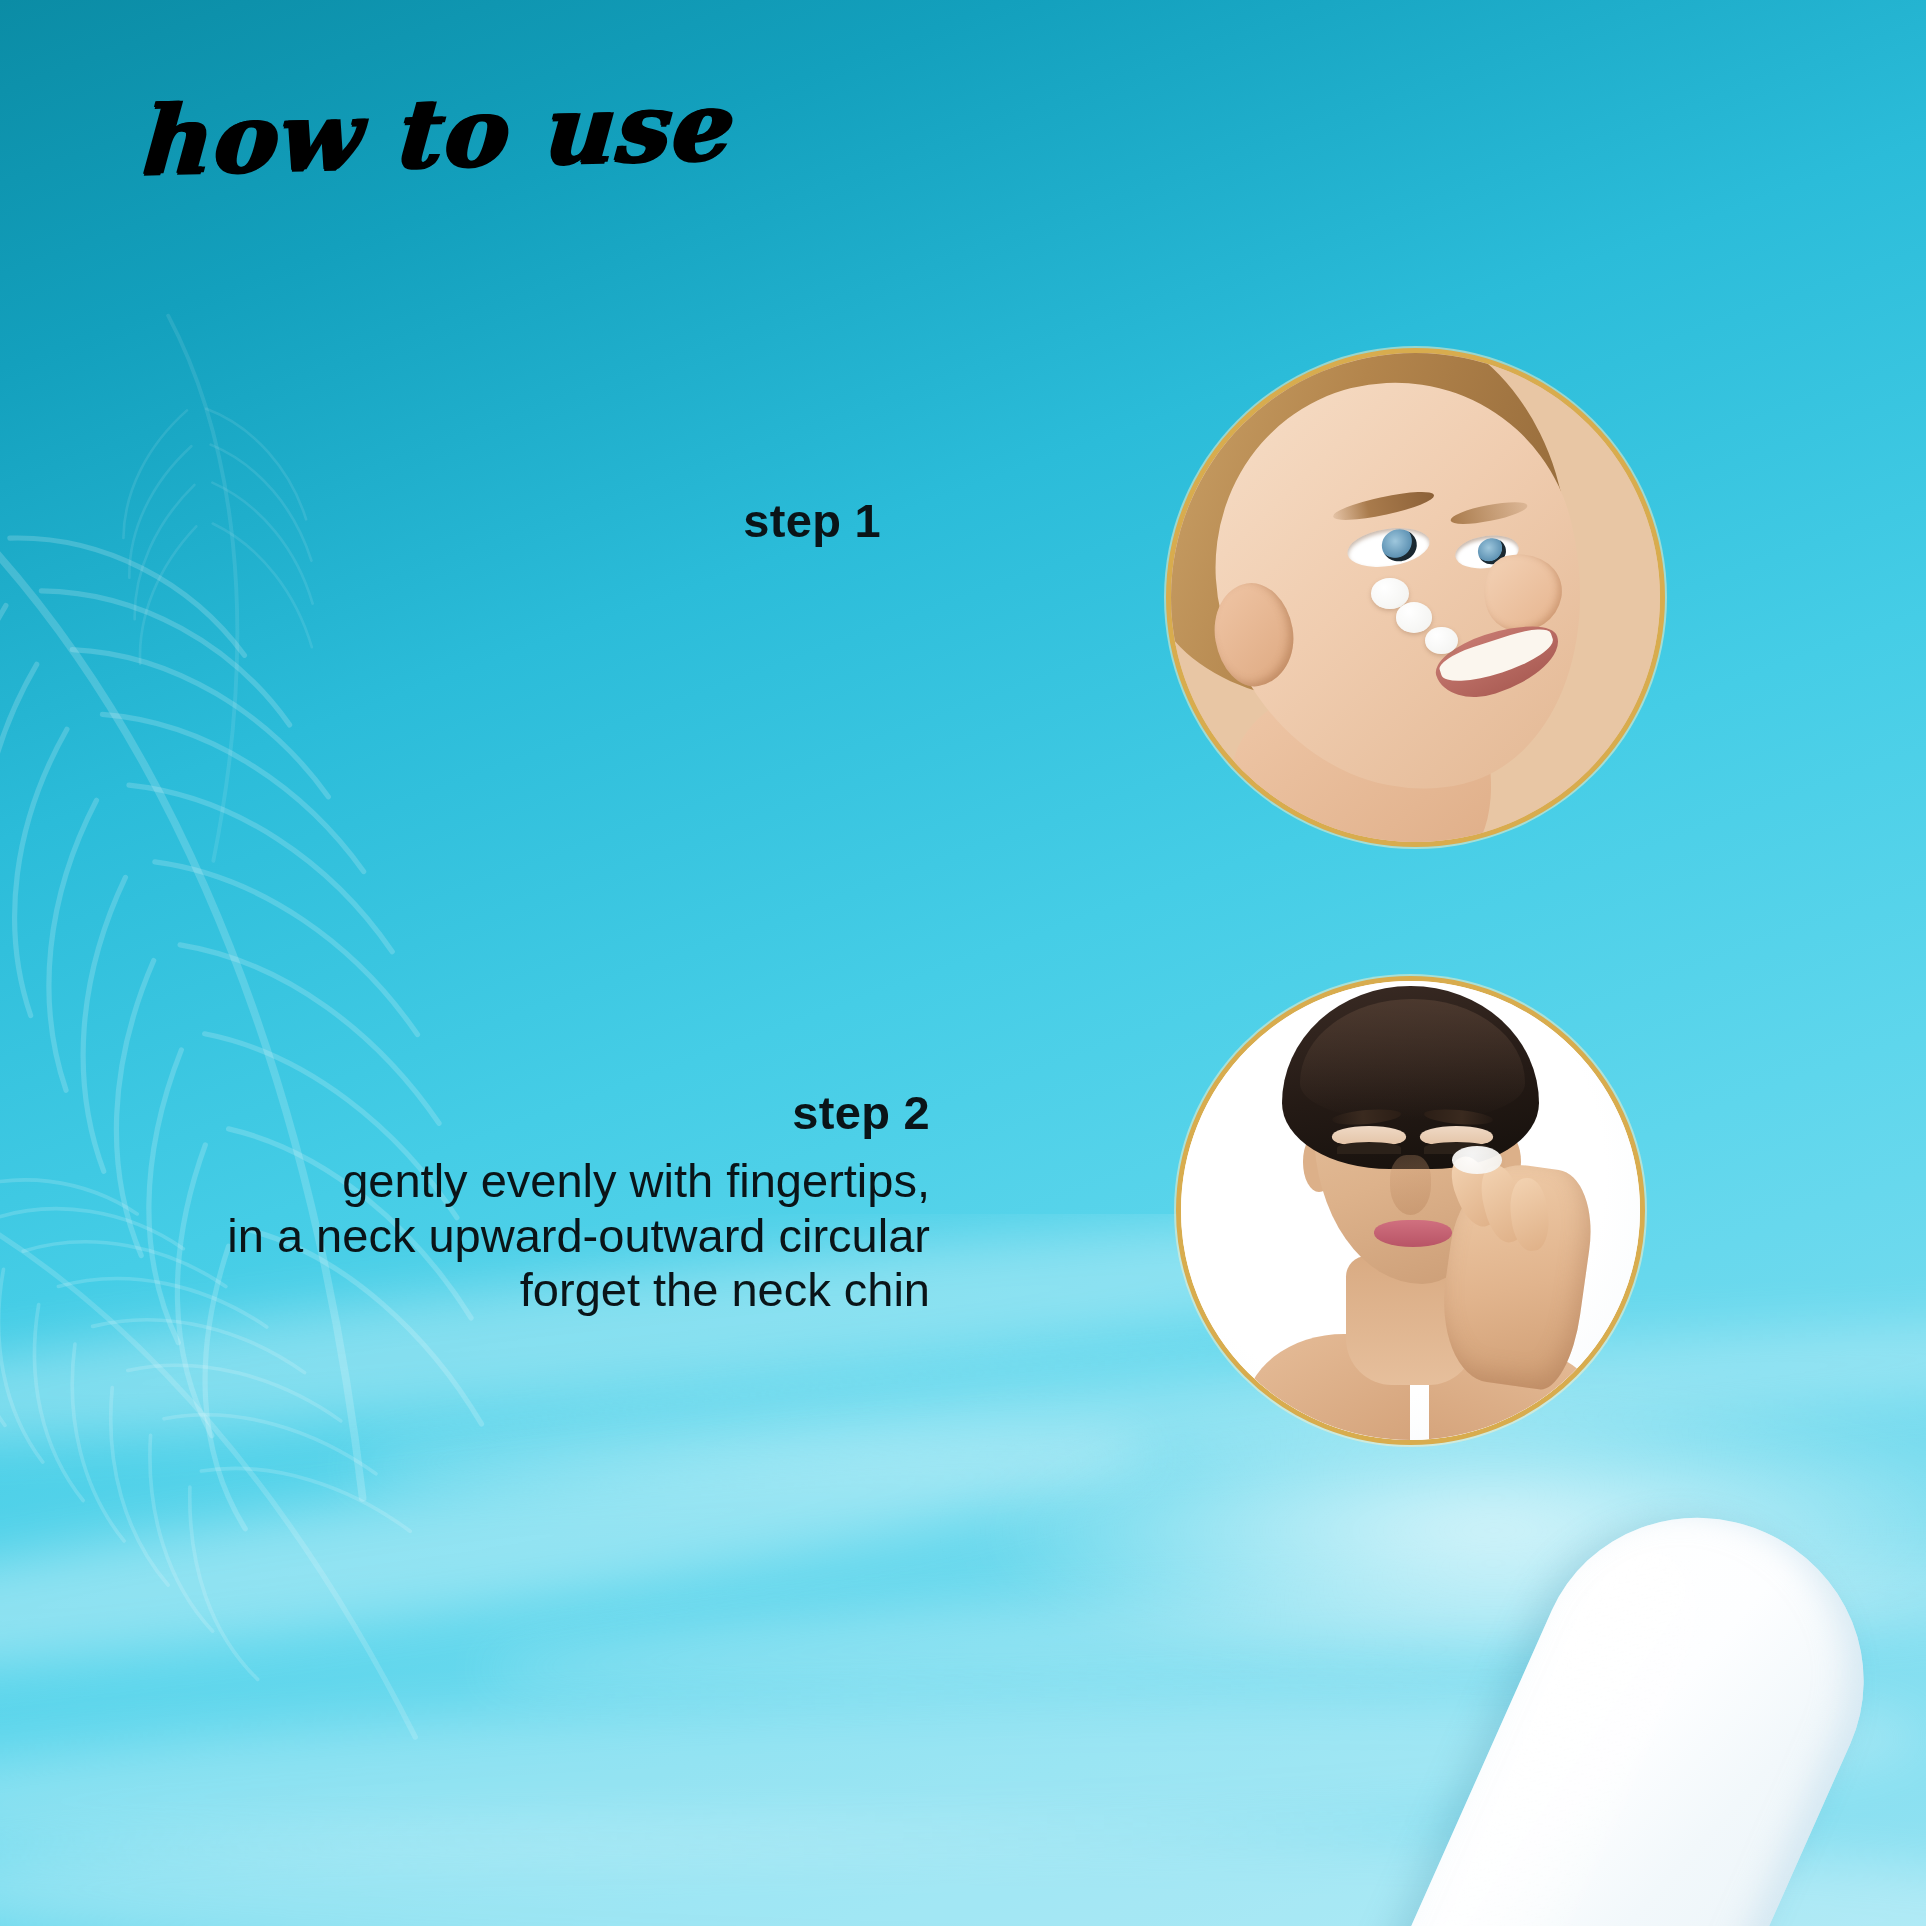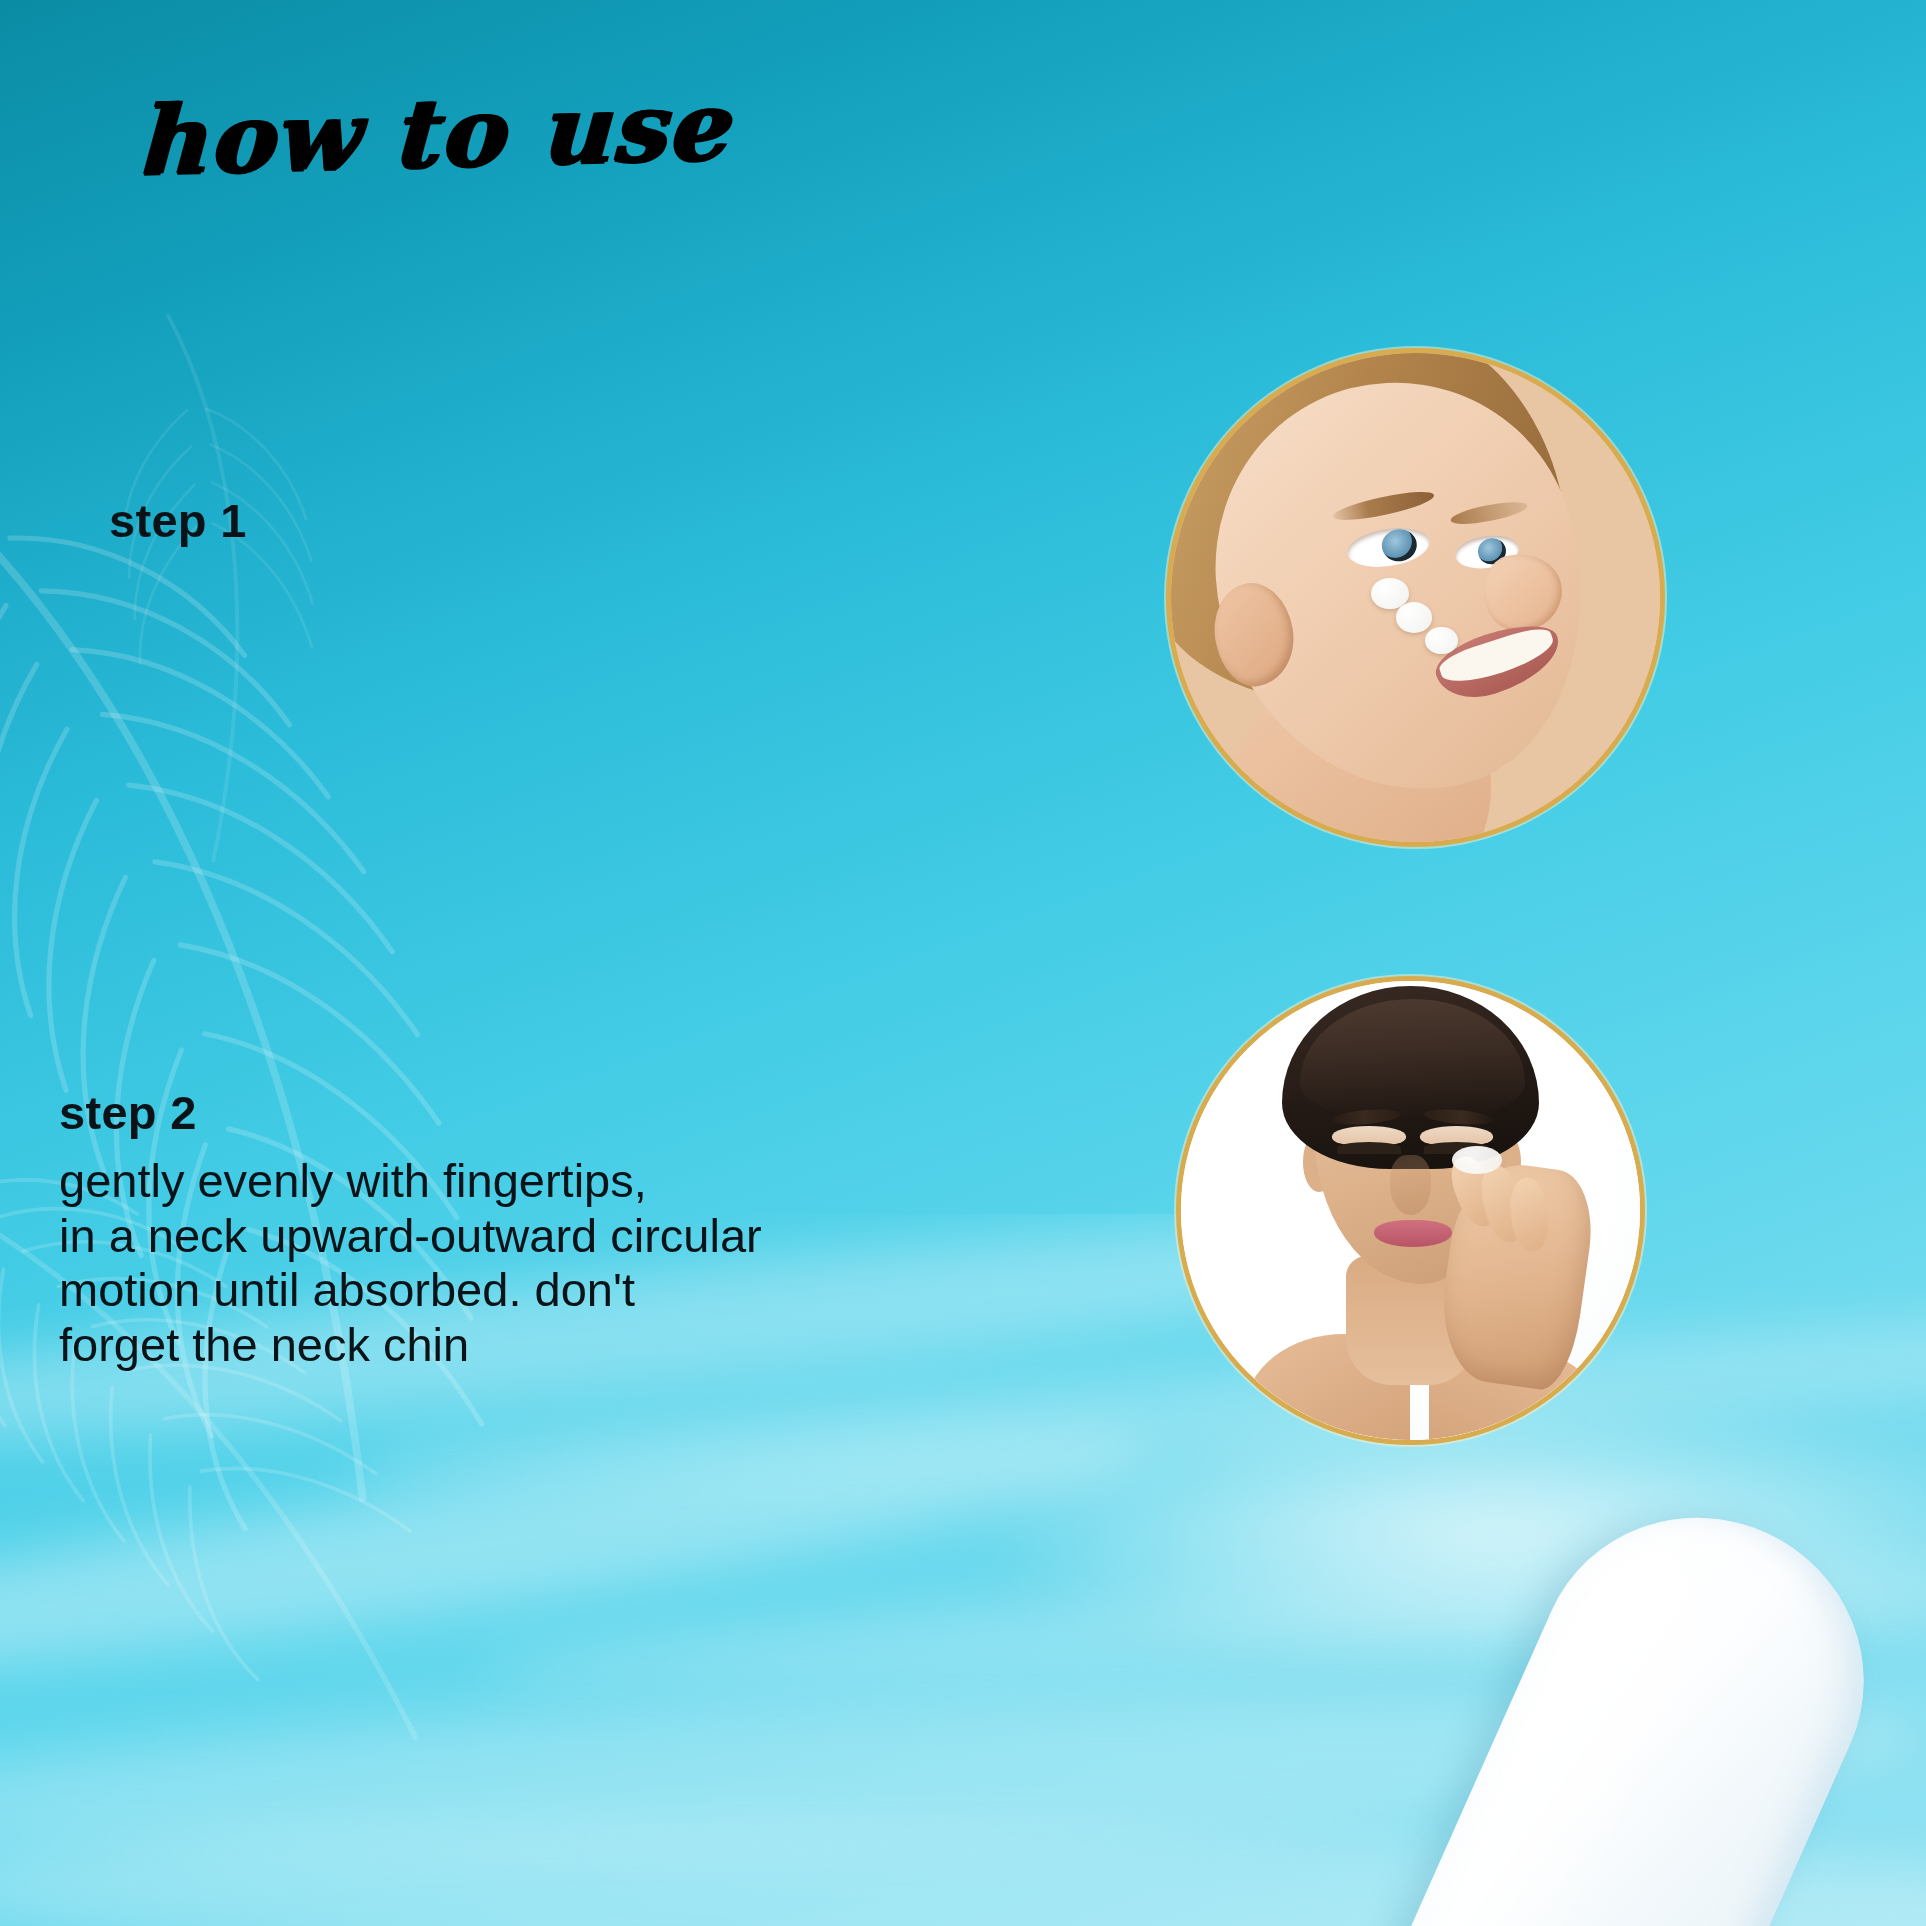--- a/index.html
+++ b/index.html
@@ -53,21 +53,21 @@
   .logo{
     position:absolute;right:107px;top:77px;
     display:flex;align-items:flex-start;
     font-family:"DejaVu Serif", serif;
     font-weight:700;font-size:103px;line-height:1;
     color:#050505;letter-spacing:-2px;
   }
   .logo .reg{font-size:30px;line-height:1;margin-top:14px;margin-left:4px;font-weight:400;}
 
   
-  .step{position:absolute;text-align:left;color:#0a1418;}
+  .step{position:absolute;text-align:right;color:#0a1418;}
   .step .head{font-size:47px;font-weight:700;margin-bottom:14px;letter-spacing:0.3px;}
   .step .body{font-size:47px;font-weight:400;line-height:1.16;letter-spacing:0;}
   .step1{left:109px;top:493px;width:772px;}
   .step2{left:59px;top:1085px;width:871px;}
 
   
   .photo{
     position:absolute;border-radius:50%;overflow:hidden;
     border:5px solid #d8ac4e;
     box-shadow:0 0 0 2px rgba(255,240,200,.5);
@@ -302,21 +302,20 @@
 
   <div class="step step1">
     <div class="head">step 1</div>
   </div>
 
   <div class="step step2">
     <div class="head">step 2</div>
     <div class="body">
       <div>gently evenly with fingertips,</div>
       <div>in a neck upward-outward circular</div>
-      <div>motion until absorbed. don't</div>
       <div>forget the neck chin</div>
     </div>
   </div>
 
   <div class="photo photo1">
     <div class="inner">
       <div class="p1-bg"></div>
       <div class="p1-hair"></div>
       <div class="p1-neck"></div>
       <div class="p1-face"></div>

